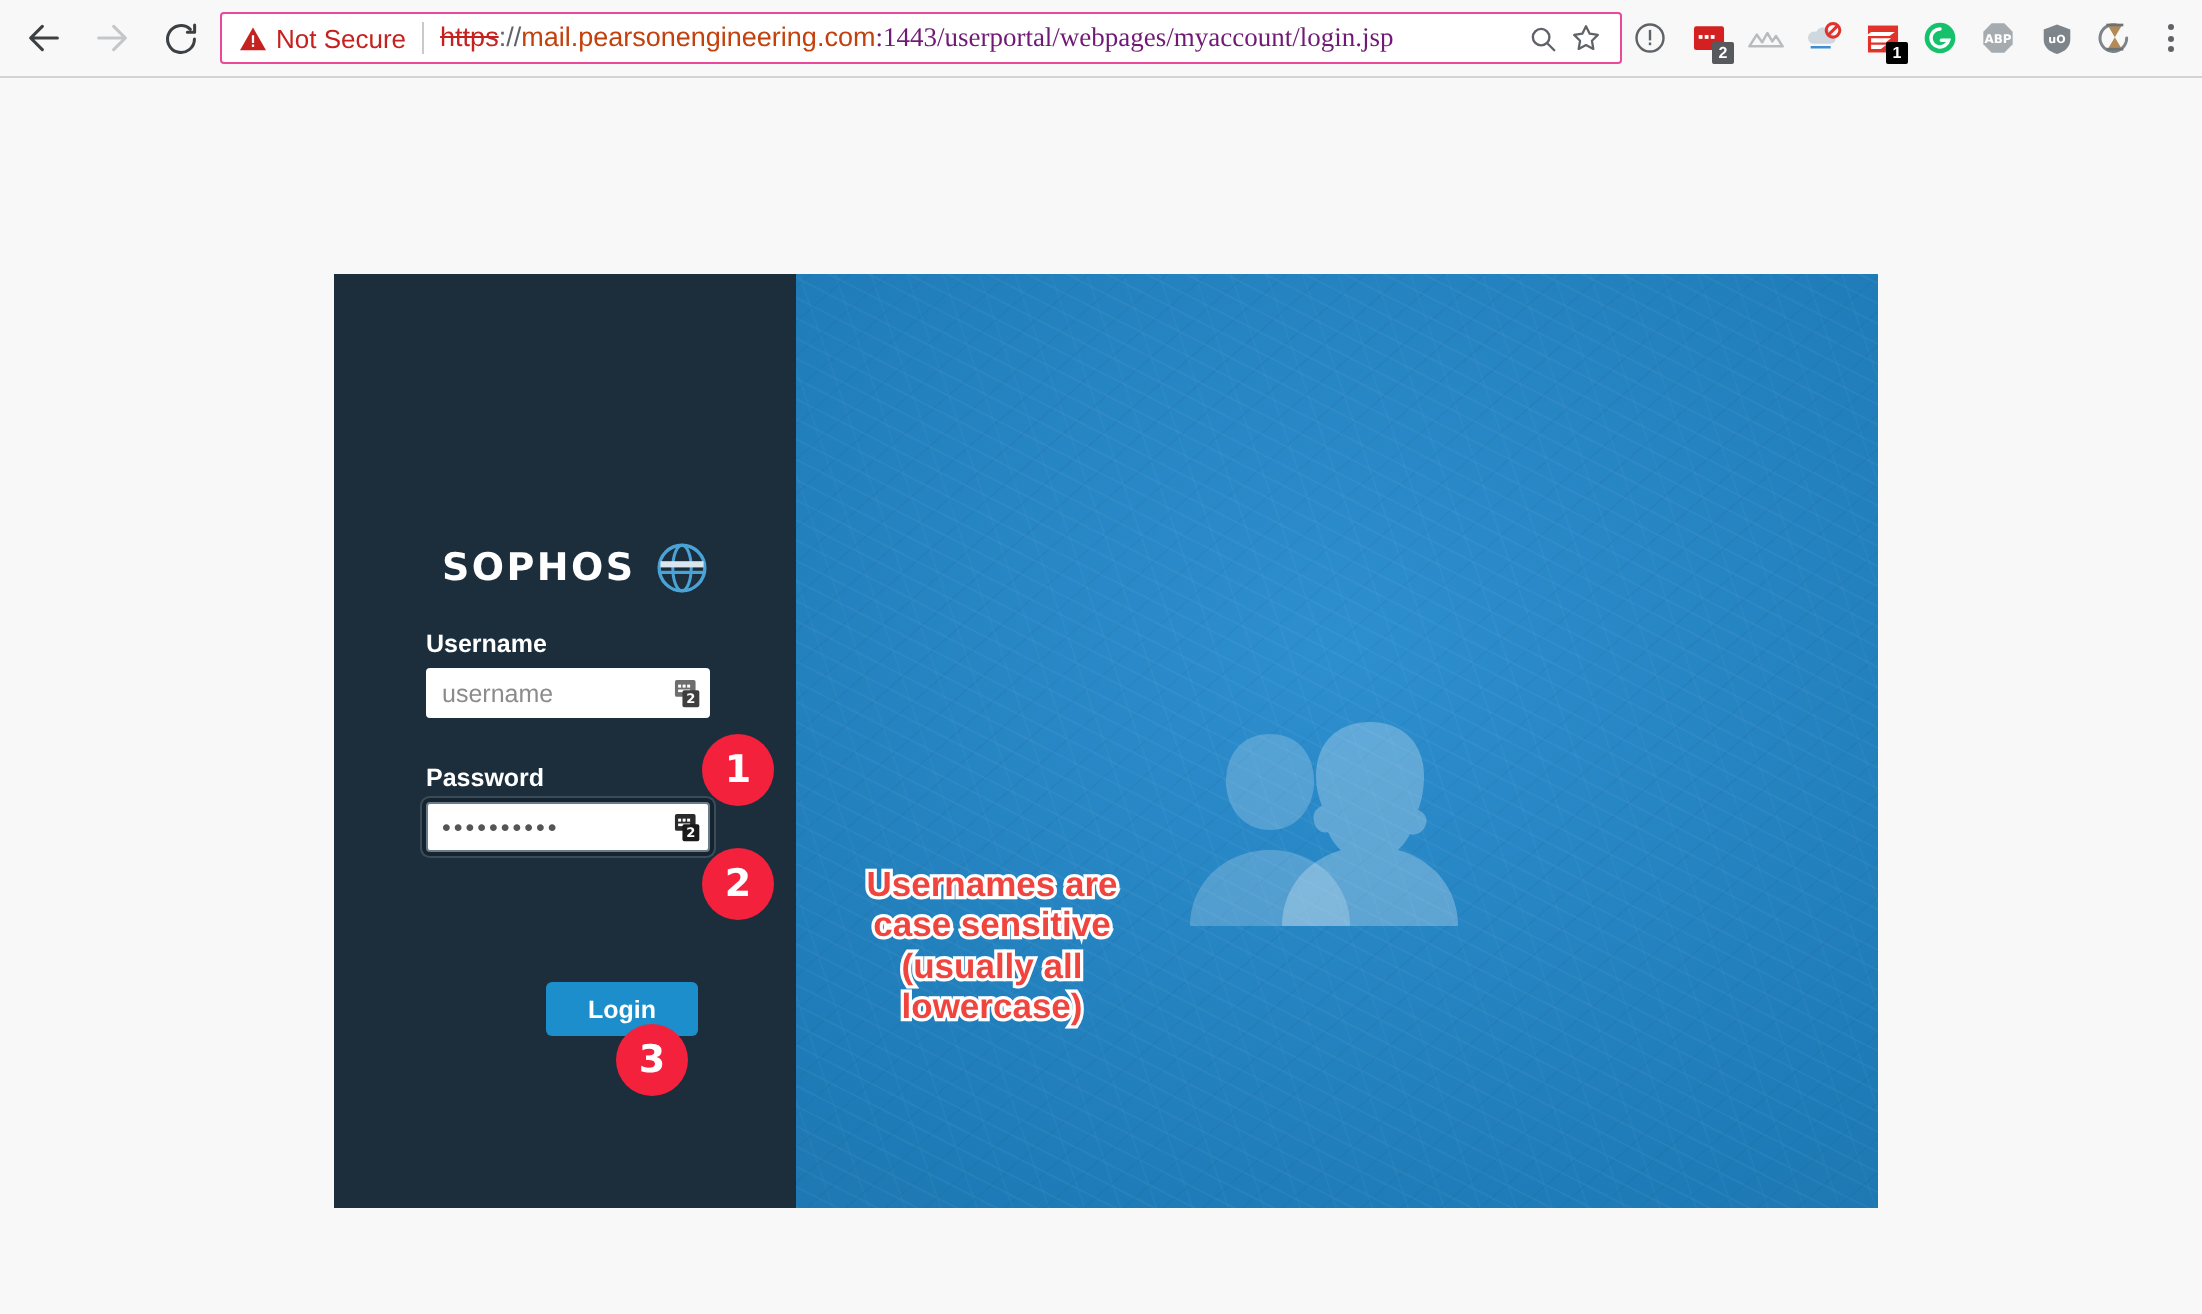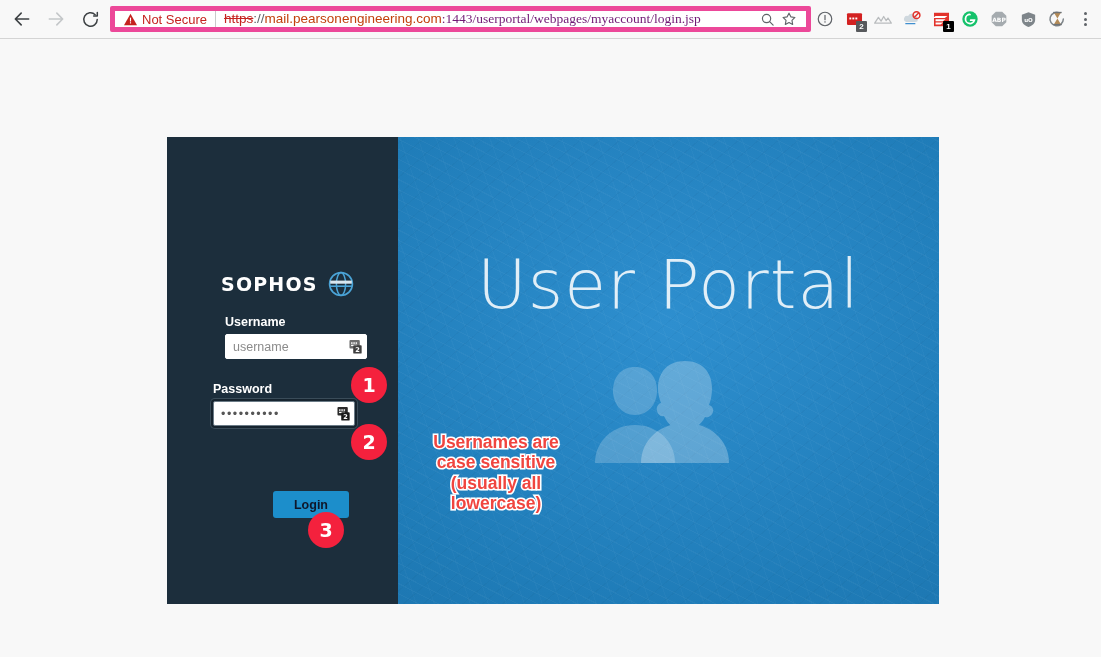--- a/index.html
+++ b/index.html
@@ -26,21 +26,21 @@
     display: flex; align-items: center; justify-content: center;
     flex: 0 0 auto;
   }
   .nav-btn svg { display: block; }
 
   #omnibox {
     flex: 1 1 auto;
     height: 26px;
     margin-left: 6px; margin-right: 1px;
     background: #ffffff;
-    border: 5px solid #ec4899;
+    border: 1px solid #ec4899;
     border-radius: 2px;
     display: flex; align-items: center;
     padding: 0 6px 0 8px;
     min-width: 0;
   }
   #security-chip {
     display: flex; align-items: center; gap: 4px;
     flex: 0 0 auto;
   }
   #not-secure-label {
@@ -141,21 +141,21 @@
   .lp-icon {
     position: absolute; right: 3px; top: 50%;
     transform: translateY(-50%);
     width: 15px; height: 15px;
   }
 
   #login-button {
     position: absolute; left: 106px; top: 354px;
     width: 76px; height: 27px;
     background: #1c8ecb; border: none; border-radius: 3px;
-    color: #0f172a; font-size: 12.5px; font-weight: 700;
+    color: #ffffff; font-size: 12.5px; font-weight: 700;
     cursor: pointer;
     font-family: "Liberation Sans", sans-serif;
   }
 
   
   #right-panel {
     width: 541px; height: 467px; flex: 0 0 auto;
     position: relative; overflow: hidden;
     background:
       radial-gradient(ellipse 120% 110% at 50% 40%, #2e8fcf 0%, #1f7cb8 55%, #1a6ea6 100%);
@@ -353,21 +353,21 @@
       <div id="sophos-logo">
         <span id="sophos-wordmark">SOPHOS</span>
         <svg width="26" height="26" viewBox="0 0 26 26">
           <circle cx="13" cy="13" r="11.4" fill="none" stroke="#4aa3d6" stroke-width="1.7"></circle>
           <ellipse cx="13" cy="13" rx="4.6" ry="11.4" fill="none" stroke="#4aa3d6" stroke-width="1.5"></ellipse>
           <rect x="2.2" y="9.6" width="21.6" height="3.1" fill="#d9e6ee"></rect>
           <rect x="2.2" y="14.4" width="21.6" height="1.6" fill="#4aa3d6"></rect>
         </svg>
       </div>
 
-      <div class="field-group" style="top:178px;margin-left:12px;">
+      <div class="field-group" style="top:178px;">
         <span class="field-label">Username</span>
         <div class="input-wrap">
           <input class="text-input" type="text" placeholder="username" style="">
           <span class="lp-icon">
             <svg width="15" height="15" viewBox="0 0 16 16">
               <rect x="0.5" y="0.5" width="11" height="9" rx="1" fill="#6e6e6e"></rect>
               <rect x="2.2" y="3" width="1.6" height="1.6" fill="#fff"></rect>
               <rect x="4.6" y="3" width="1.6" height="1.6" fill="#fff"></rect>
               <rect x="7" y="3" width="1.6" height="1.6" fill="#fff"></rect>
               <rect x="2.2" y="5.6" width="6.4" height="1.4" fill="#fff"></rect>
@@ -395,21 +395,20 @@
           </span>
         </div>
       </div>
 
       <button id="login-button">Login</button>
     </div>
 
     <div id="right-panel">
       <div id="right-texture"></div>
 
-      <div id="portal-title">User Portal</div>
 
       <div id="users-graphic">
         <svg width="150" height="110" viewBox="0 0 150 110">
           <g fill="#ffffff" opacity="0.20">
             <path d="M42 8c14 0 22 10 22 24 0 12-8 24-22 24S20 44 20 32C20 18 28 8 42 8z"></path>
             <path d="M2 104c0-22 18-38 40-38s40 16 40 38z"></path>
           </g>
           <g fill="#ffffff" opacity="0.26">
             <path d="M92 2c17 0 27 11 27 27 0 6-1 12-3 17 3 1 5 4 4 7-1 4-5 6-8 5-4 8-12 14-20 14-9 0-17-6-21-15-3 1-6-1-7-5-1-4 1-7 4-8-2-5-3-10-3-15C65 13 75 2 92 2z"></path>
             <path d="M48 104c0-23 19-40 44-40s44 17 44 40z"></path>

